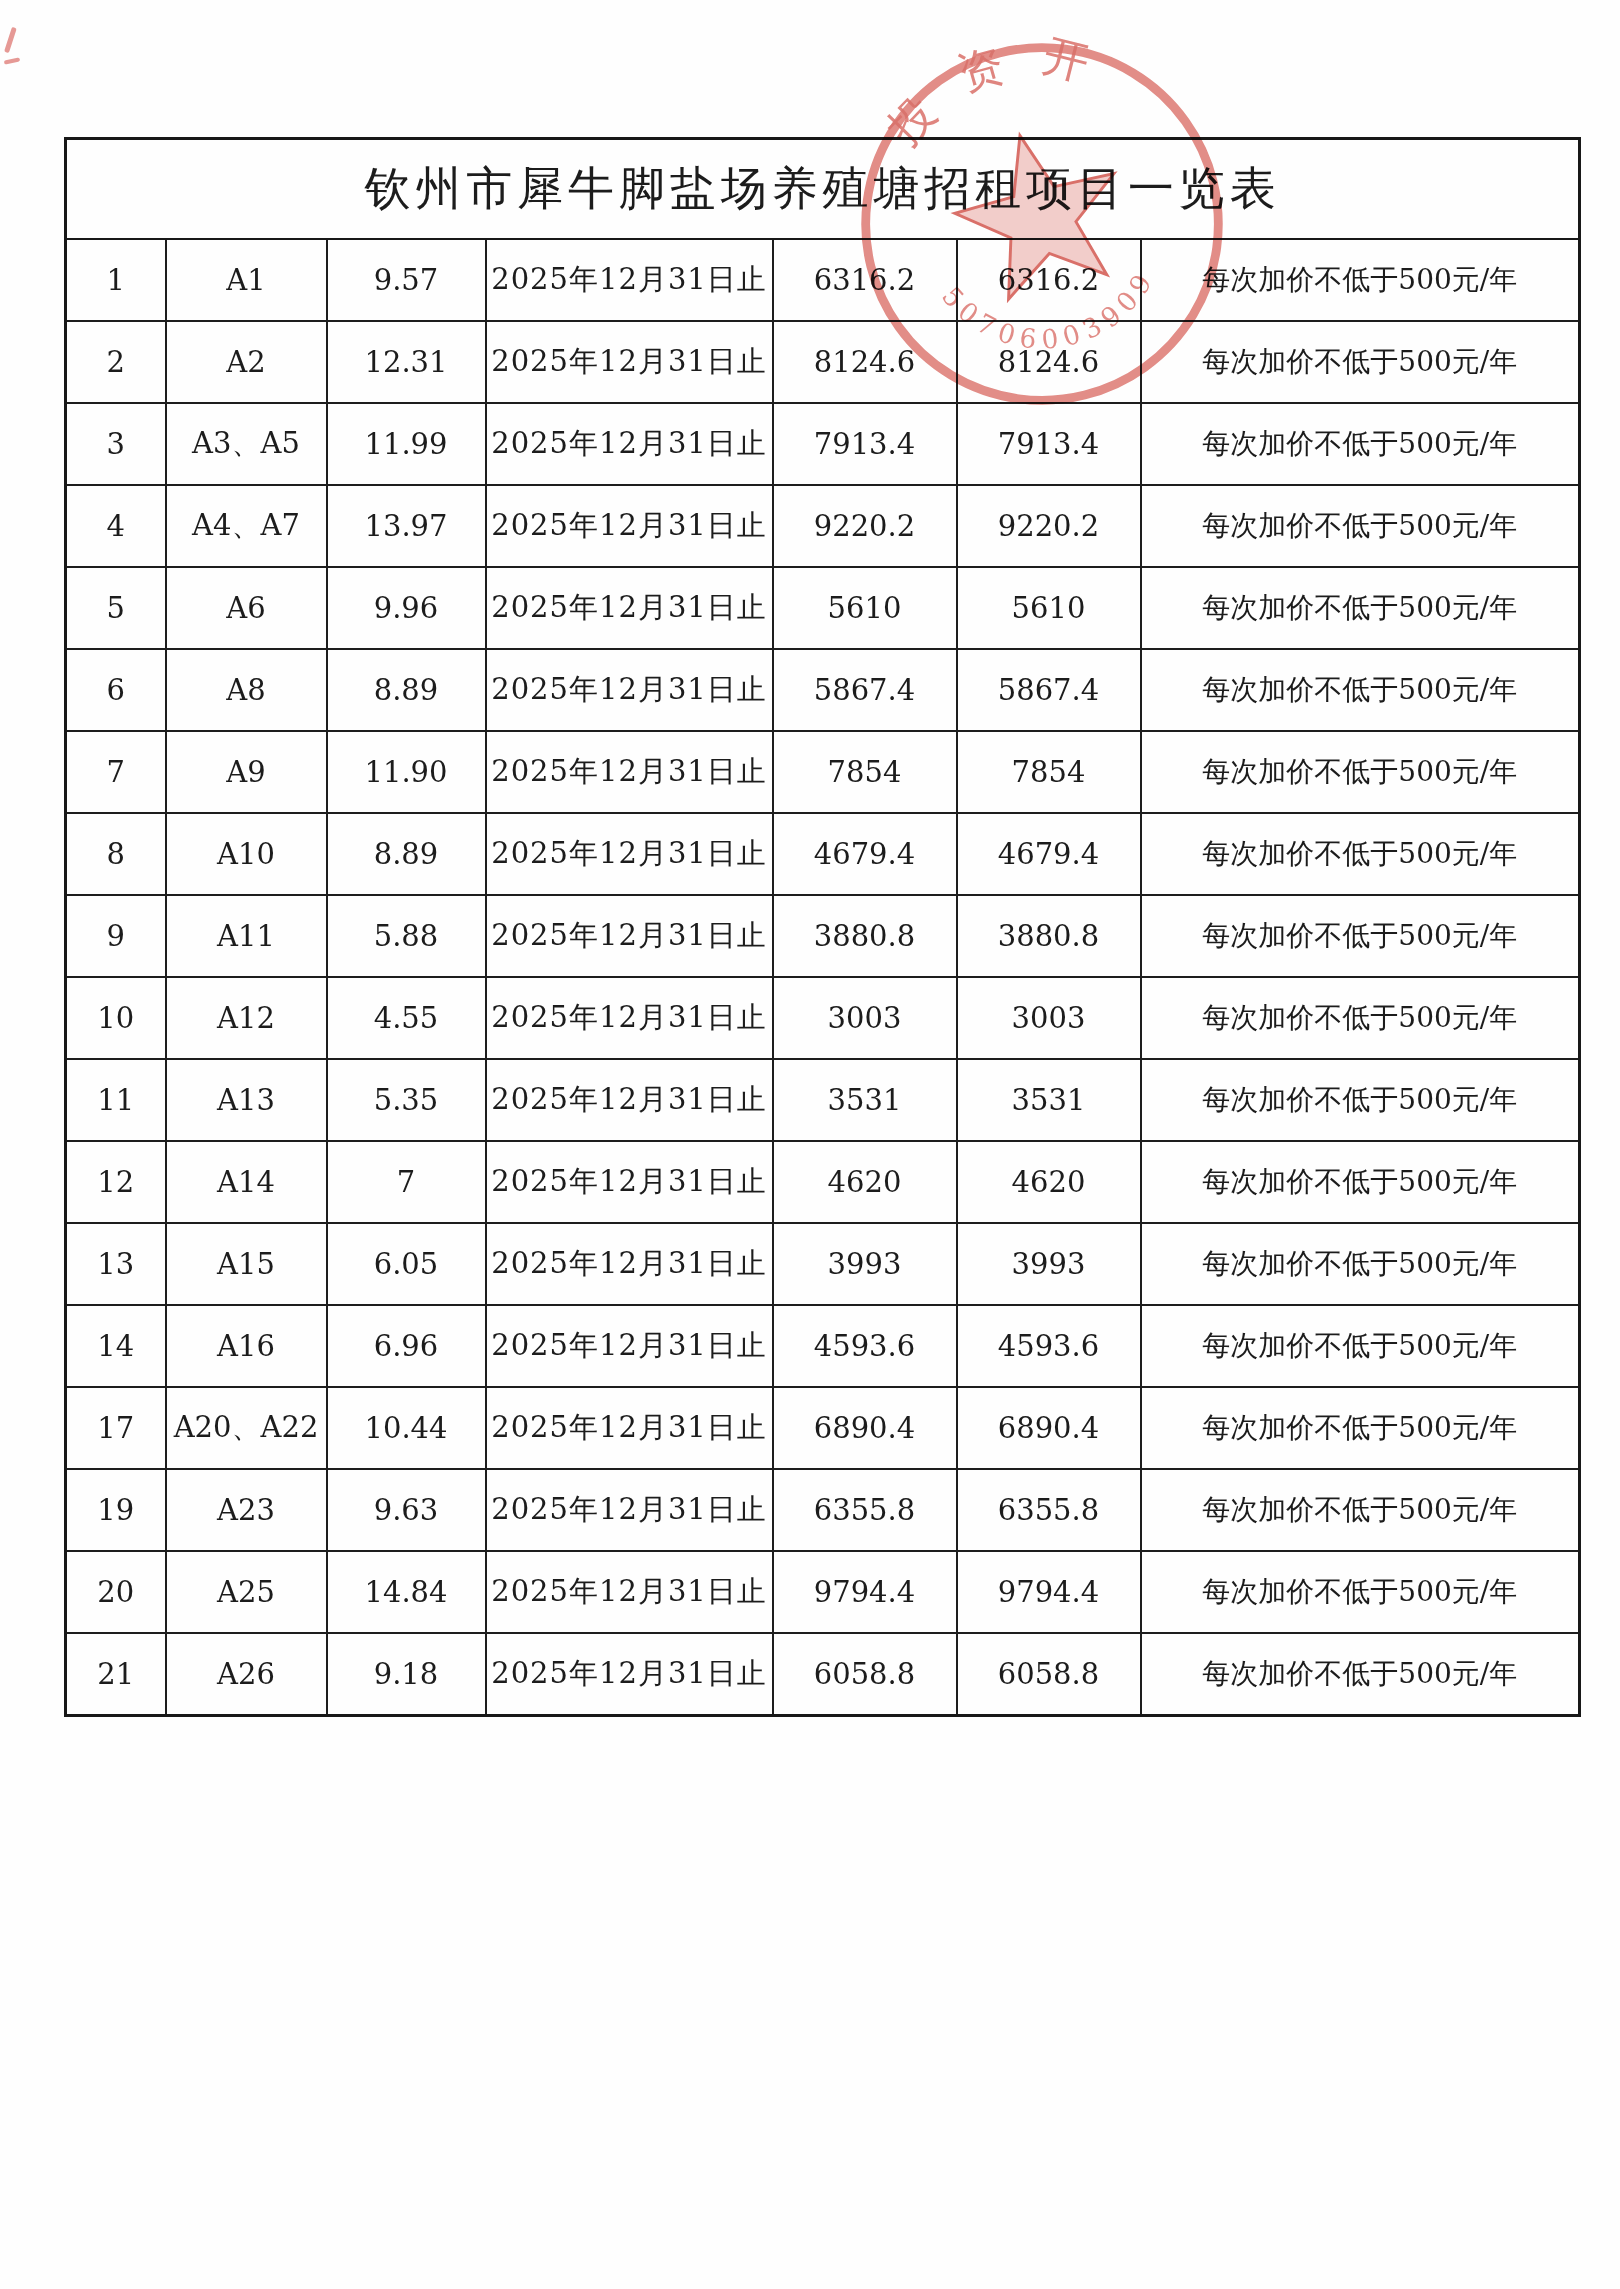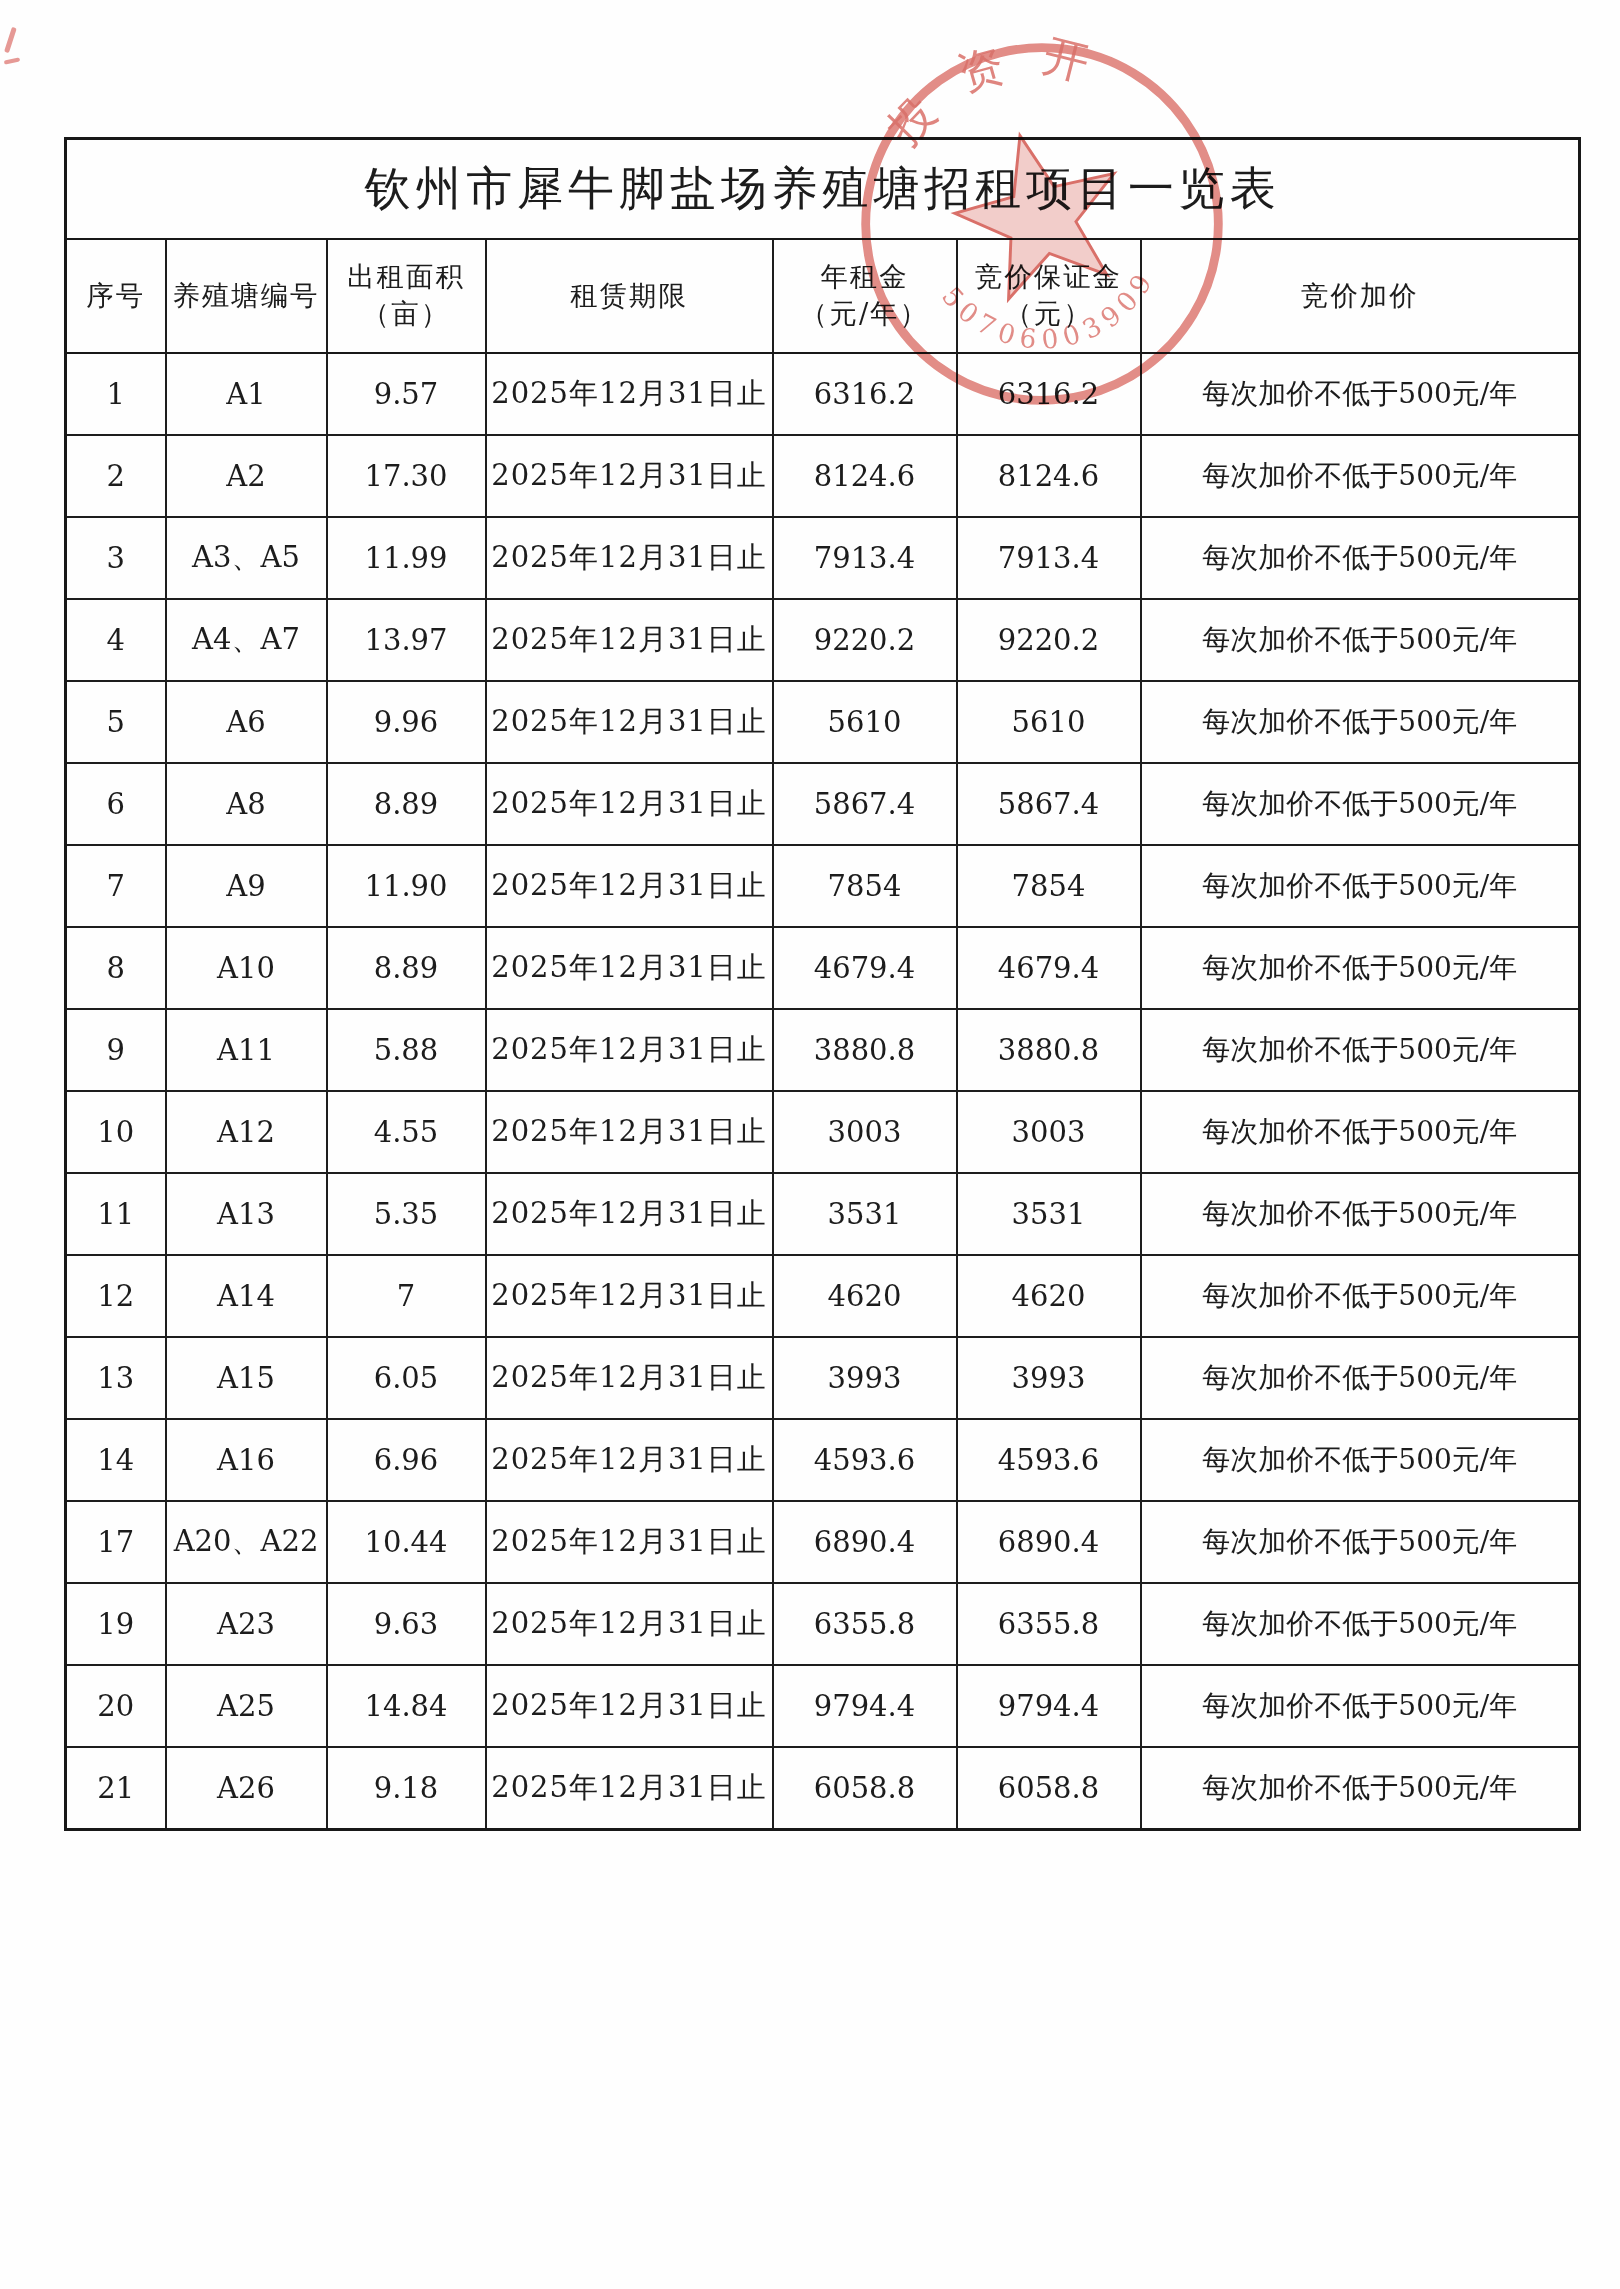--- a/index.html
+++ b/index.html
@@ -80,65 +80,35 @@
       <col style="width:159px">
       <col style="width:287px">
       <col style="width:184px">
       <col style="width:184px">
       <col style="width:439px">
     </colgroup>
     <thead>
       <tr class="title-row">
         <td colspan="7">钦州市犀牛脚盐场养殖塘招租项目一览表</td>
       </tr>
-      <tr class="header-row">
-        <th>
-          <div class="h-line">序号</div>
-
-        </th>
-        <th>
-          <div class="h-line">养殖塘编号</div>
-
-        </th>
-        <th>
-          <div class="h-line">出租面积</div>
-          <div class="h-line h-sub">（亩）</div>
-        </th>
-        <th>
-          <div class="h-line">租赁期限</div>
-
-        </th>
-        <th>
-          <div class="h-line">年租金</div>
-          <div class="h-line h-sub">（元/年）</div>
-        </th>
-        <th>
-          <div class="h-line">竞价保证金</div>
-          <div class="h-line h-sub">（元）</div>
-        </th>
-        <th>
-          <div class="h-line">竞价加价</div>
-
-        </th>
-      </tr>
     </thead>
     <tbody>
         <tr class="data-row">
       <td class="c-idx">1</td>
       <td class="c-pond">A1</td>
       <td class="c-area">9.57</td>
       <td class="c-term">2025年12月31日止</td>
       <td class="c-rent">6316.2</td>
       <td class="c-deposit">6316.2</td>
       <td class="c-inc">每次加价不低于500元/年</td>
     </tr>
         <tr class="data-row">
       <td class="c-idx">2</td>
       <td class="c-pond">A2</td>
-      <td class="c-area">17.30</td>
+      <td class="c-area">12.31</td>
       <td class="c-term">2025年12月31日止</td>
       <td class="c-rent">8124.6</td>
       <td class="c-deposit">8124.6</td>
       <td class="c-inc">每次加价不低于500元/年</td>
     </tr>
         <tr class="data-row">
       <td class="c-idx">3</td>
       <td class="c-pond">A3、A5</td>
       <td class="c-area">11.99</td>
       <td class="c-term">2025年12月31日止</td>

